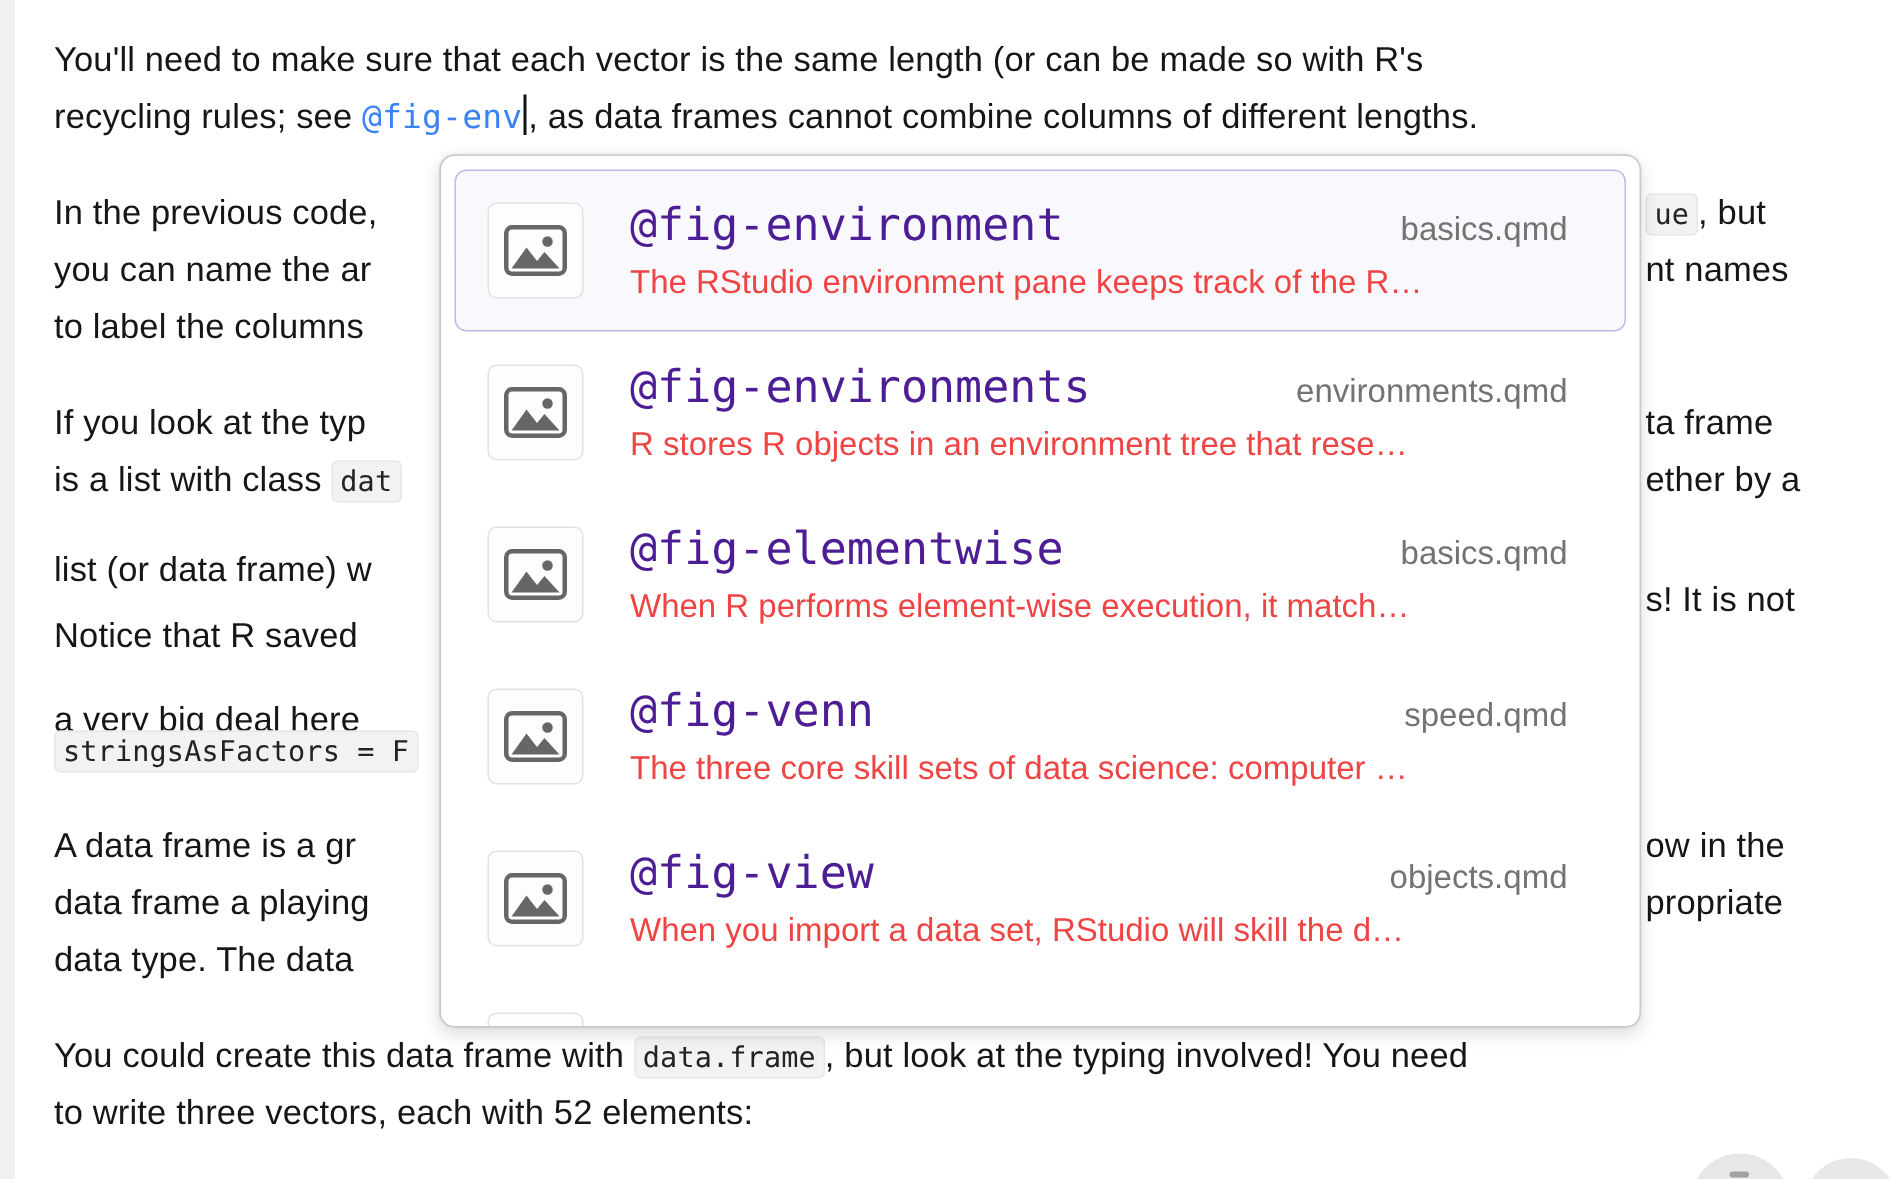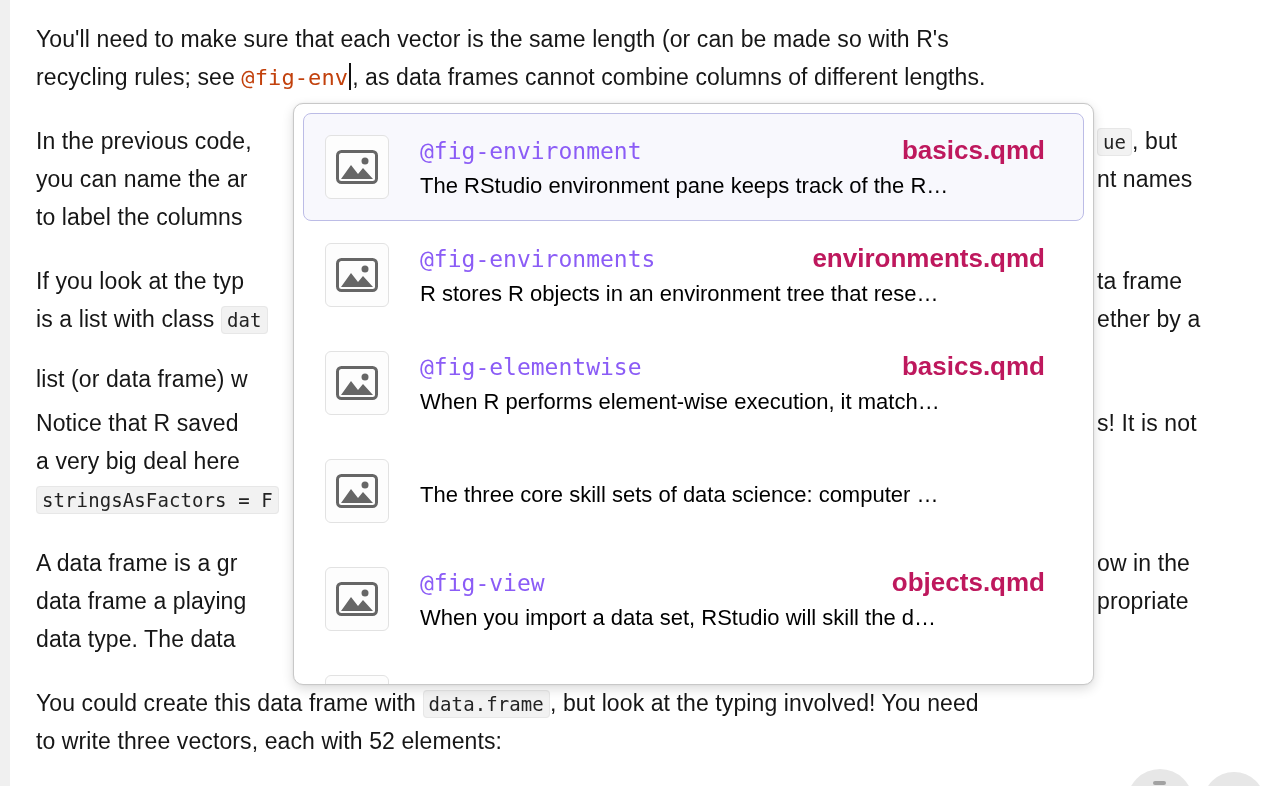--- a/index.html
+++ b/index.html
@@ -20,21 +20,21 @@
   .frag.left  { left:36px; }
   .frag.right { left:1097px; }
   .seg-plain { }
   .seg-code {
     font-family:"DejaVu Sans Mono", monospace; font-size:19px;
     background:#f2f2f2; border:1px solid #e7e7e7; border-radius:4px;
     padding:2px 5px; color:#232323;
   }
   .seg-ref {
     font-family:"DejaVu Sans Mono", monospace; font-size:22px;
-    color:#c2410c;
+    color:#3b82f6;
   }
   .cursor {
     display:inline-block; width:2px; height:27px; background:#111;
     vertical-align:-5px; margin:0 1px;
   }
   
   .popup {
     position:absolute; left:293px; top:103px; width:801px; height:582px;
     box-sizing:border-box; background:#ffffff;
     border:1px solid #c8c8c8; border-radius:10px;
@@ -48,25 +48,25 @@
   }
   .item.selected { background:#f8f8fd; border-color:#bcbce6; }
   .icon-box {
     width:64px; height:64px; flex:0 0 64px; box-sizing:border-box;
     border:1px solid #e2e2e2; border-radius:6px; background:#fdfdfd;
     display:flex; align-items:center; justify-content:center;
   }
   .item-text { flex:1; margin-left:31px; min-width:0; }
   .item-top { display:flex; justify-content:space-between; align-items:baseline; }
   .item-ref {
-    font-family:"DejaVu Sans Mono", monospace; font-size:23px; color:#8b5cf6;
-  }
-  .item-file { font-size:26px; color:#be185d; margin-right:24px;font-weight:bold; }
+    font-family:"DejaVu Sans Mono", monospace; font-size:30px; color:#4c1d95;
+  }
+  .item-file { font-size:22px; color:#737373; margin-right:24px; }
   .item-desc {
-    font-size:22px; color:#000000; margin-top:7px;
+    font-size:22px; color:#ef4444; margin-top:7px;
     white-space:nowrap; overflow:hidden;
   }
   
   .fab {
     position:absolute; border-radius:50%; background:#e7e7e7; z-index:5;
   }
   .fab-1 { left:1127px; top:769px; width:66px; height:66px; }
   .fab-2 { left:1203px; top:772px; width:62px; height:62px; }
   .fab-mark {
     position:absolute; left:26px; top:12px; width:13px; height:4px;
@@ -85,22 +85,22 @@
     <div class="frag right" style="top: 122px;"><span class="seg-code">ue</span><span class="seg-plain">, but</span></div>
     <div class="frag left" style="top: 160px;"><span class="seg-plain">you can name the ar</span></div>
     <div class="frag right" style="top: 160px;"><span class="seg-plain">nt names</span></div>
     <div class="frag left" style="top: 198px;"><span class="seg-plain">to label the columns</span></div>
     <div class="frag left" style="top: 262px;"><span class="seg-plain">If you look at the typ</span></div>
     <div class="frag right" style="top: 262px;"><span class="seg-plain">ta frame</span></div>
     <div class="frag left" style="top: 300px;"><span class="seg-plain">is a list with class </span><span class="seg-code">dat</span></div>
     <div class="frag right" style="top: 300px;"><span class="seg-plain">ether by a</span></div>
     <div class="frag left" style="top: 324px; margin-top: 36px;"><span class="seg-plain">list (or data frame) w</span></div>
     <div class="frag left" style="top: 404px;"><span class="seg-plain">Notice that R saved</span></div>
-    <div class="frag right" style="top: 404px;"><span class="seg-plain">s! It is not</span></div>
-    <div class="frag left" style="top: 442px; text-align: right;"><span class="seg-plain">a very big deal here</span></div>
+    <div class="frag right" style="top: 380px;"><span class="seg-plain">s! It is not</span></div>
+    <div class="frag left" style="top: 460px; text-align: right;"><span class="seg-plain">a very big deal here</span></div>
     <div class="frag left" style="top: 480px;"><span class="seg-code">stringsAsFactors = F</span></div>
     <div class="frag left" style="top: 544px;"><span class="seg-plain">A data frame is a gr</span></div>
     <div class="frag right" style="top: 544px; text-align: center;"><span class="seg-plain">ow in the</span></div>
     <div class="frag left" style="top: 582px;"><span class="seg-plain">data frame a playing</span></div>
     <div class="frag right" style="top: 582px;"><span class="seg-plain">propriate</span></div>
     <div class="frag left" style="top: 620px;"><span class="seg-plain">data type. The data</span></div>
     <div class="frag left" style="top: 684px;"><span class="seg-plain">You could create this data frame with </span><span class="seg-code">data.frame</span><span class="seg-plain">, but look at the typing involved! You need</span></div>
     <div class="frag left" style="top: 722px;"><span class="seg-plain">to write three vectors, each with 52 elements:</span></div>
   </div>
 
@@ -156,20 +156,24 @@
       </div>
       <div class="item">
         <div class="icon-box">
           <svg width="42" height="34" viewBox="0 0 42 34">
             <rect x="1.5" y="1.5" width="39" height="31" rx="4" fill="none" stroke="#666666" stroke-width="3"></rect>
             <circle cx="29" cy="11" r="3.5" fill="#666666"></circle>
             <path d="M5 29 L15 15 L22 24 L27 18 L37 29 Z" fill="#666666"></path>
           </svg>
         </div>
         <div class="item-text">
+          <div class="item-top">
+            <span class="item-ref">@fig-venn</span>
+            <span class="item-file">speed.qmd</span>
+          </div>
           <div class="item-desc">The three core skill sets of data science: computer …</div>
         </div>
       </div>
       <div class="item">
         <div class="icon-box">
           <svg width="42" height="34" viewBox="0 0 42 34">
             <rect x="1.5" y="1.5" width="39" height="31" rx="4" fill="none" stroke="#666666" stroke-width="3"></rect>
             <circle cx="29" cy="11" r="3.5" fill="#666666"></circle>
             <path d="M5 29 L15 15 L22 24 L27 18 L37 29 Z" fill="#666666"></path>
           </svg>

